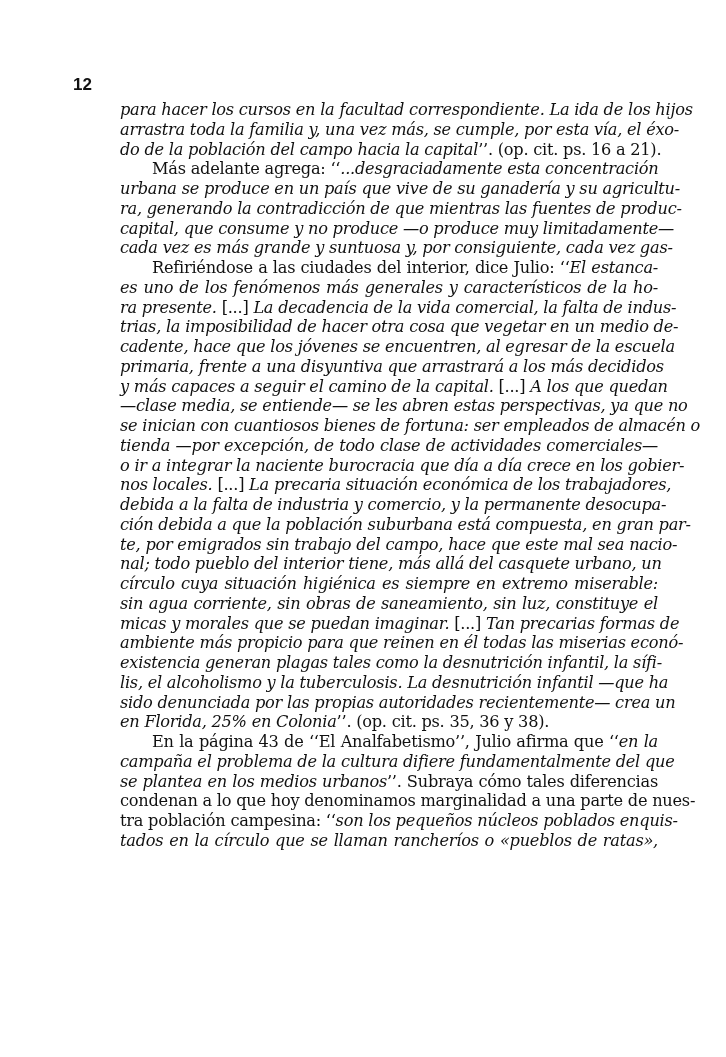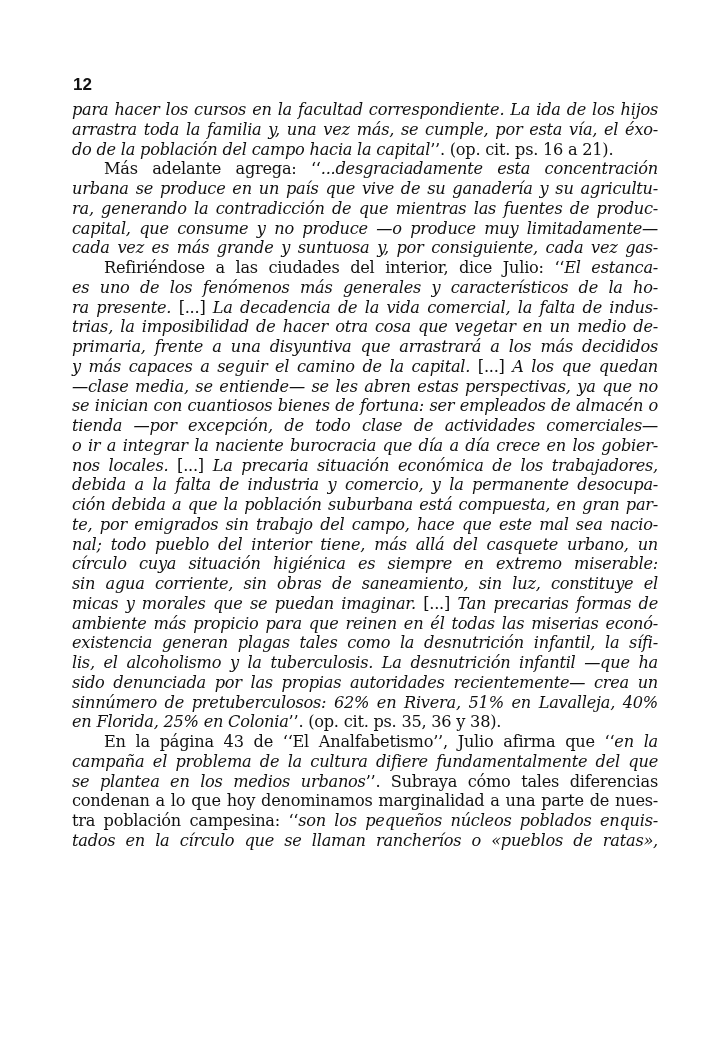--- a/index.html
+++ b/index.html
@@ -2,21 +2,21 @@
 <html><head>
 <meta charset="utf-8">
 <style>
   html, body { margin: 0; padding: 0; background: #ffffff; }
   body { width: 726px; height: 1057px; position: relative; overflow: hidden;
          font-family: "DejaVu Serif", "Liberation Serif", serif; color: #111111; }
   .page-number { position: absolute; left: 73px; top: 75px; font-family: Liberation Sans, sans-serif;
                  font-size: 17px; font-weight: bold; }
   .body-text { position: absolute; left: 72px; top: 100px; width: 586px; }
   .line { height: 19.75px; line-height: 19.75px; font-size: 16.2px; white-space: nowrap;
-          text-align: justify; text-align-last: justify; letter-spacing: -0.25px; }
+          text-align: justify; text-align-last: justify; letter-spacing: -0.25px; margin-left: 48px; }
   .line.last { text-align-last: left; }
   .line.indent { padding-left: 32px; }
   .i { font-style: italic; }
   .r { font-style: normal; }
 </style>
 </head>
 <body>
 
 <div class="page-number">12</div>
 
@@ -26,39 +26,39 @@
     <div class="line last"><span class="i">do de la población del campo hacia la capital</span><span class="r">’’. (op. cit. ps. 16 a 21).</span></div>
     <div class="line indent"><span class="r">Más adelante agrega: ‘‘</span><span class="i">...desgraciadamente esta concentración</span></div>
     <div class="line"><span class="i">urbana se produce en un país que vive de su ganadería y su agricultu-</span></div>
     <div class="line"><span class="i">ra, generando la contradicción de que mientras las fuentes de produc-</span></div>
     <div class="line"><span class="i">capital, que consume y no produce —o produce muy limitadamente—</span></div>
     <div class="line"><span class="i">cada vez es más grande y suntuosa y, por consiguiente, cada vez gas-</span></div>
     <div class="line indent"><span class="r">Refiriéndose a las ciudades del interior, dice Julio: ‘‘</span><span class="i">El estanca-</span></div>
     <div class="line"><span class="i">es uno de los fenómenos más generales y característicos de la ho-</span></div>
     <div class="line"><span class="i">ra presente. </span><span class="r">[...] </span><span class="i">La decadencia de la vida comercial, la falta de indus-</span></div>
     <div class="line"><span class="i">trias, la imposibilidad de hacer otra cosa que vegetar en un medio de-</span></div>
+    <div class="line"><span class="i">cadente, hace que los jóvenes se encuentren, al egresar de la escuela</span></div>
     <div class="line"><span class="i">primaria, frente a una disyuntiva que arrastrará a los más decididos</span></div>
     <div class="line"><span class="i">y más capaces a seguir el camino de la capital. </span><span class="r">[...] </span><span class="i">A los que quedan</span></div>
     <div class="line"><span class="i">—clase media, se entiende— se les abren estas perspectivas, ya que no</span></div>
     <div class="line"><span class="i">se inician con cuantiosos bienes de fortuna: ser empleados de almacén o</span></div>
     <div class="line"><span class="i">tienda —por excepción, de todo clase de actividades comerciales—</span></div>
     <div class="line"><span class="i">o ir a integrar la naciente burocracia que día a día crece en los gobier-</span></div>
     <div class="line"><span class="i">nos locales. </span><span class="r">[...] </span><span class="i">La precaria situación económica de los trabajadores,</span></div>
     <div class="line"><span class="i">debida a la falta de industria y comercio, y la permanente desocupa-</span></div>
     <div class="line"><span class="i">ción debida a que la población suburbana está compuesta, en gran par-</span></div>
     <div class="line"><span class="i">te, por emigrados sin trabajo del campo, hace que este mal sea nacio-</span></div>
     <div class="line"><span class="i">nal; todo pueblo del interior tiene, más allá del casquete urbano, un</span></div>
     <div class="line"><span class="i">círculo cuya situación higiénica es siempre en extremo miserable:</span></div>
     <div class="line"><span class="i">sin agua corriente, sin obras de saneamiento, sin luz, constituye el</span></div>
     <div class="line"><span class="i">micas y morales que se puedan imaginar. </span><span class="r">[...] </span><span class="i">Tan precarias formas de</span></div>
     <div class="line"><span class="i">ambiente más propicio para que reinen en él todas las miserias econó-</span></div>
     <div class="line"><span class="i">existencia generan plagas tales como la desnutrición infantil, la sífi-</span></div>
     <div class="line"><span class="i">lis, el alcoholismo y la tuberculosis. La desnutrición infantil —que ha</span></div>
     <div class="line"><span class="i">sido denunciada por las propias autoridades recientemente— crea un</span></div>
-    <div class="line"><span class="i">sinnúmero de pretuberculosos: 62% en Rivera, 51% en Lavalleja, 40%</span></div>
     <div class="line last"><span class="i">en Florida, 25% en Colonia</span><span class="r">’’. (op. cit. ps. 35, 36 y 38).</span></div>
     <div class="line indent"><span class="r">En la página 43 de ‘‘El Analfabetismo’’, Julio afirma que ‘‘</span><span class="i">en la</span></div>
     <div class="line"><span class="i">campaña el problema de la cultura difiere fundamentalmente del que</span></div>
     <div class="line"><span class="i">se plantea en los medios urbanos</span><span class="r">’’. Subraya cómo tales diferencias</span></div>
     <div class="line"><span class="r">condenan a lo que hoy denominamos marginalidad a una parte de nues-</span></div>
     <div class="line"><span class="r">tra población campesina: ‘‘</span><span class="i">son los pequeños núcleos poblados enquis-</span></div>
     <div class="line"><span class="i">tados en la círculo que se llaman rancheríos o «pueblos de ratas»,</span></div>
   </div>
 
 </body></html>

